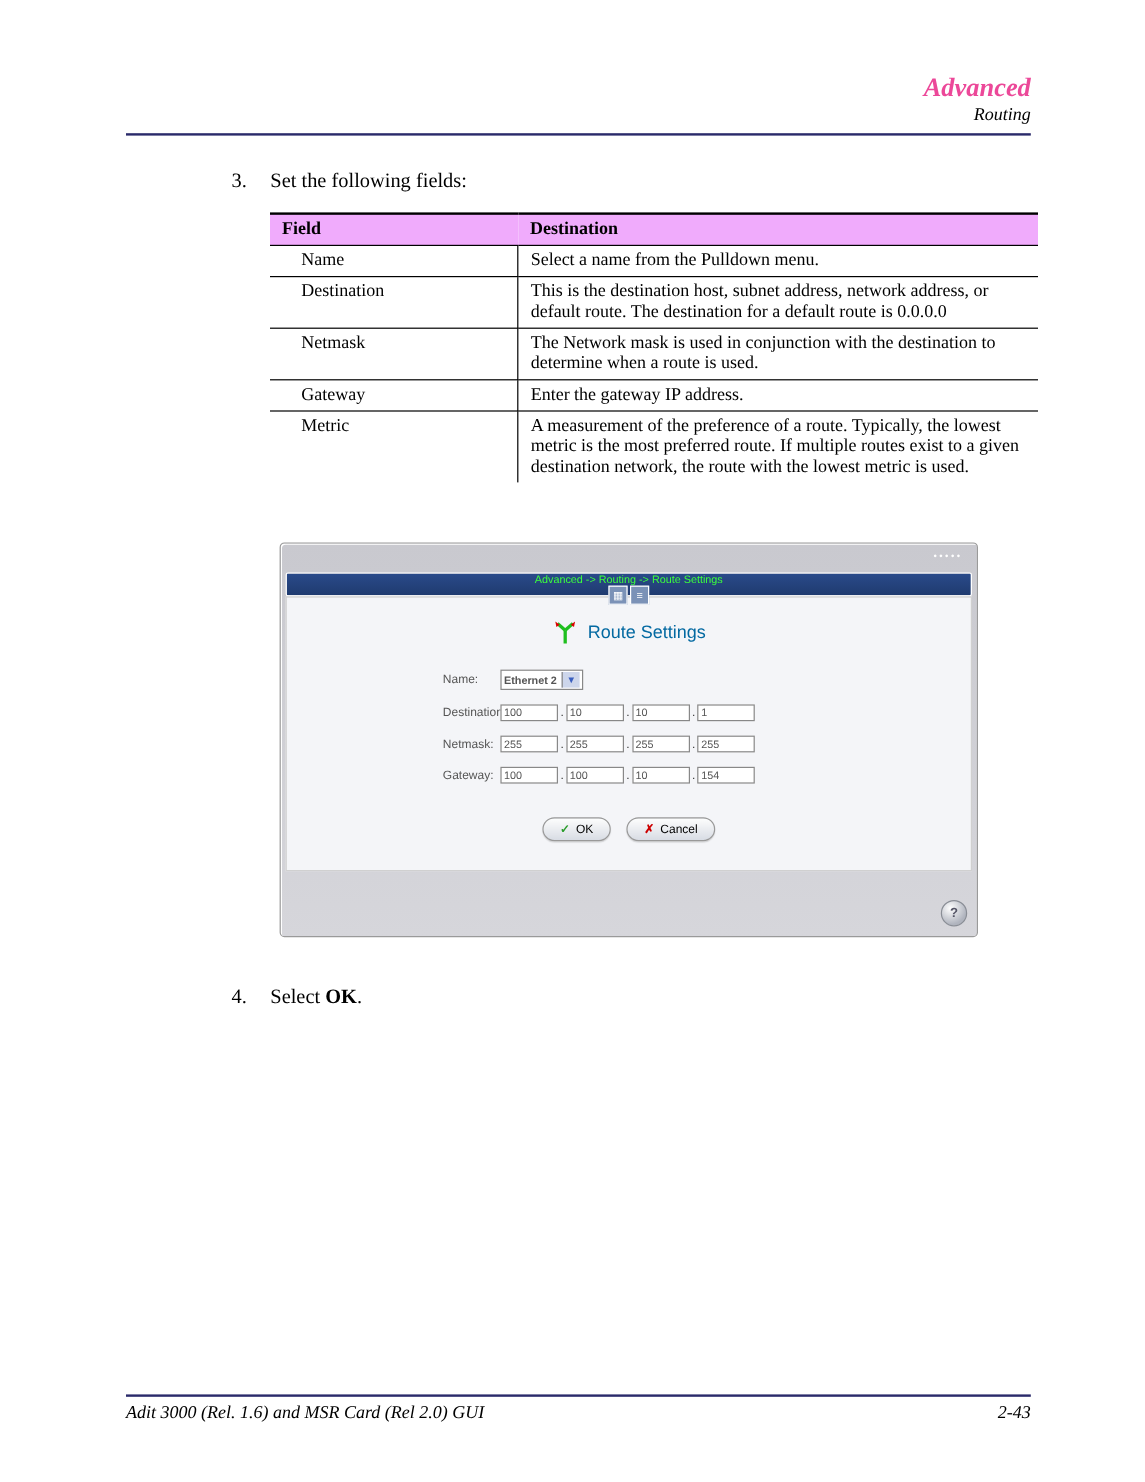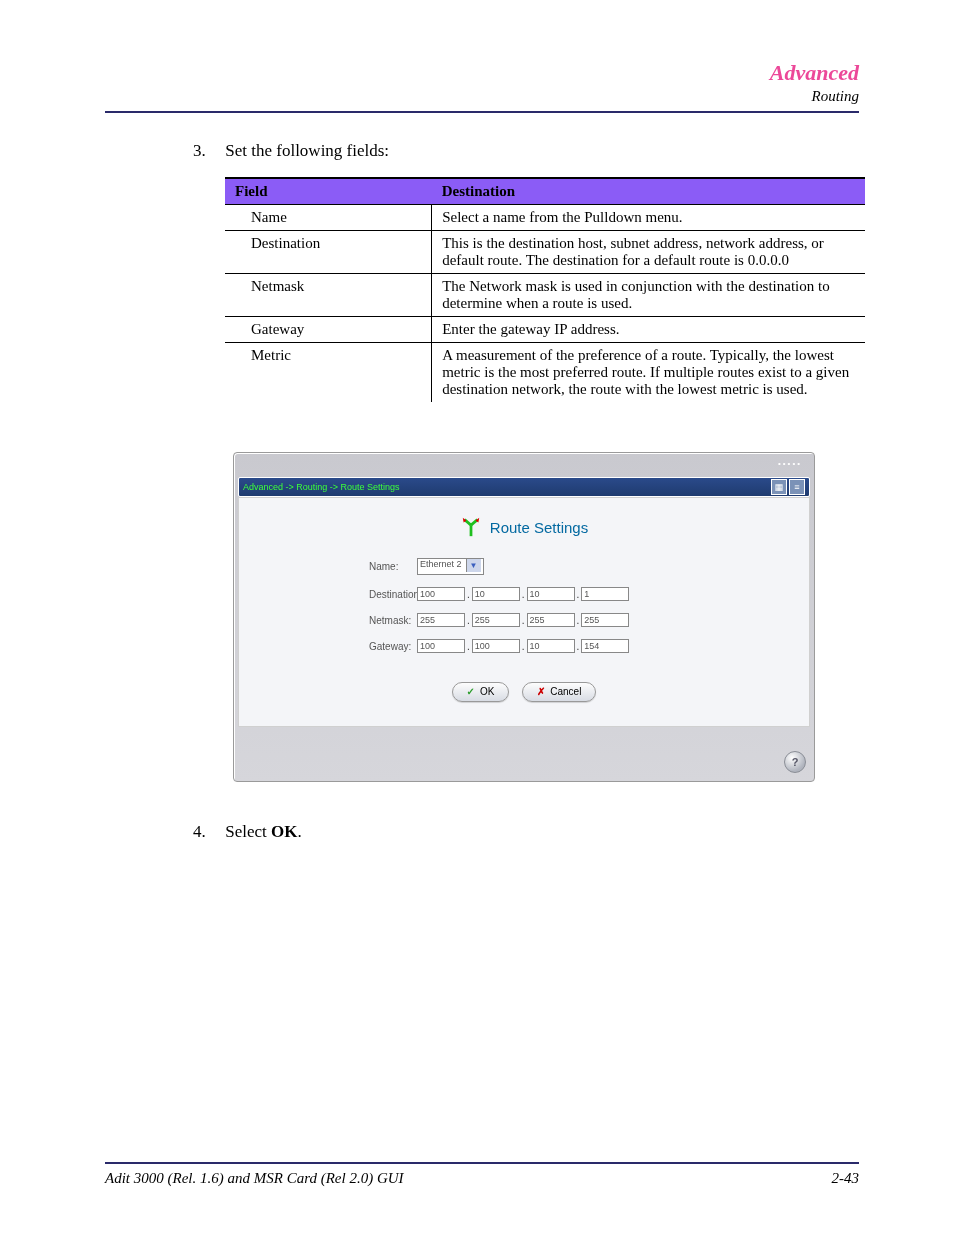--- a/index.html
+++ b/index.html
@@ -45,21 +45,21 @@
     display: inline-block;
     width: 28px;
   }
   .fields-table {
     margin-left: 120px;
     border-collapse: collapse;
     font-size: 15px;
     width: 640px;
   }
   .fields-table th {
-    background: #8b5cf6;
+    background: #f0abfc;
     text-align: left;
     padding: 4px 10px;
     border-top: 2px solid #000;
     border-bottom: 1px solid #000;
     font-weight: bold;
   }
   .fields-table td {
     padding: 4px 10px;
     vertical-align: top;
     border-bottom: 1px solid #000;
@@ -103,20 +103,21 @@
     background: linear-gradient(#2a4a8a,#1f3b6f);
     color: #3cff3c;
     border: 1px solid #ffffff;
     border-radius: 2px;
     height: 18px;
     display: flex;
     align-items: center;
     justify-content: space-between;
     padding: 0 4px;
     font-size: 9px;
+    flex-direction: column;
   }
   .app-titlebar-icons {
     display: flex;
     gap: 2px;
   }
   .tb-icon {
     width: 14px; height: 14px;
     background: #7b92b7;
     border: 1px solid #fff;
     display: inline-flex;
@@ -178,22 +179,23 @@
     font-size: 10px;
     color: #333;
     margin: 0 -1px;
   }
   .dropdown {
     border: 1px solid #888;
     background: #fff;
     font-size: 9px;
     height: 15px;
     display: flex;
-    align-items: flex-start;
+    align-items: center;
     padding: 0 2px;
+    font-weight: bold;
   }
   .dropdown .dd-arrow {
     background: #cdd6eb;
     border-left: 1px solid #888;
     width: 14px;
     margin-left: 4px;
     text-align: center;
     color: #3a5fbf;
     font-size: 8px;
     line-height: 13px;

